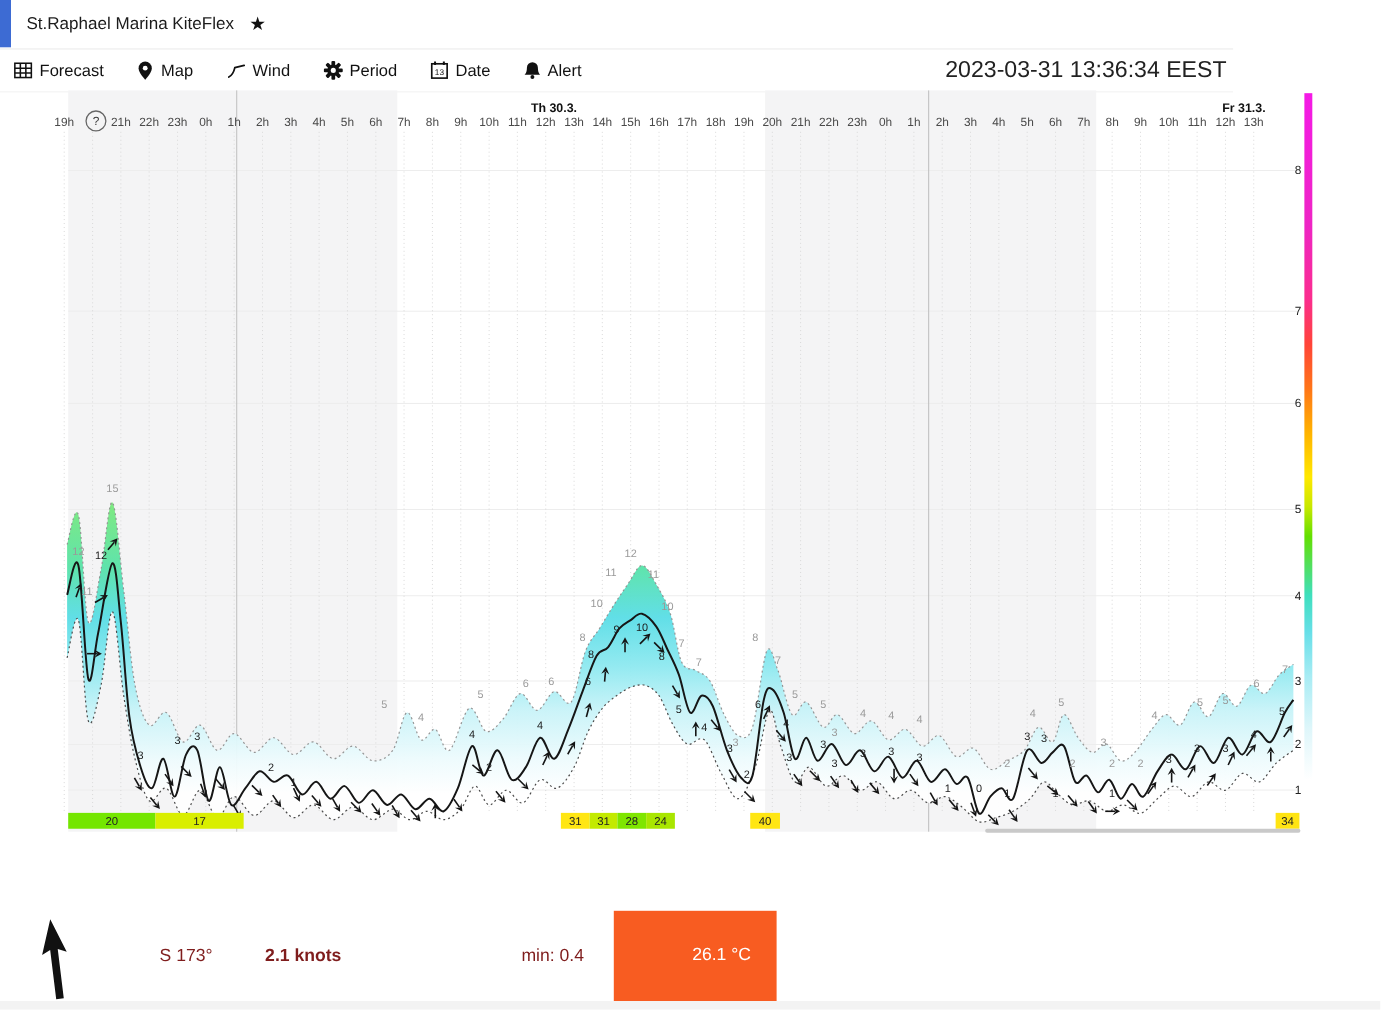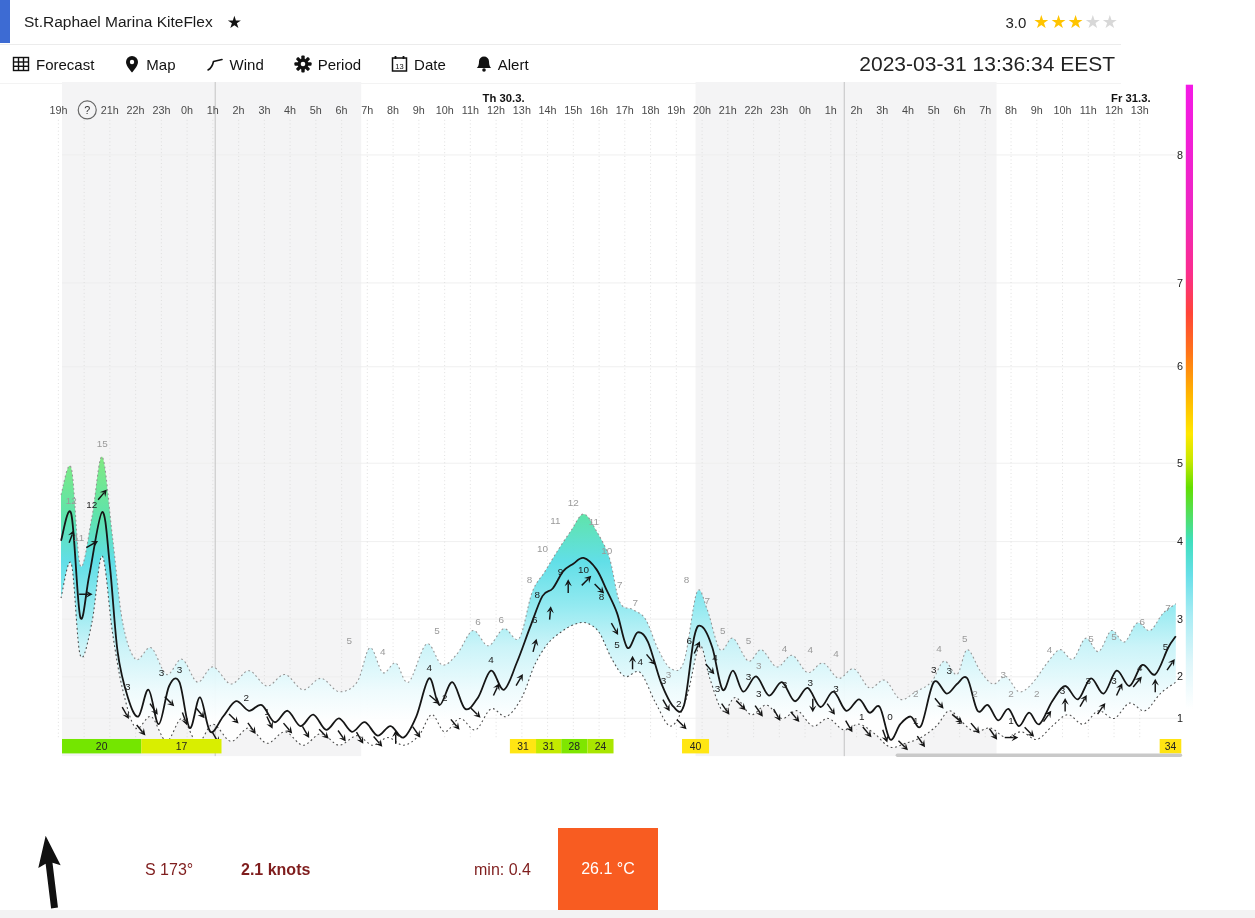--- a/index.html
+++ b/index.html
@@ -32,24 +32,20 @@
 </style>
 </head>
 <body>
 
 <div class="app">
 
   <div class="topbar">
     <div class="accent" style="background: rgb(61, 107, 211);"></div>
     <span class="spot-title">St.Raphael Marina KiteFlex</span>
     <span class="fav-star">★</span>
-    <div class="rating">
-      <span>3.0</span>
-      <span class="stars" id="rating-stars"><span class="star-on">★</span><span class="star-on">★</span><span class="star-on">★</span><span class="star-off">★</span><span class="star-off">★</span></span>
-    </div>
   </div>
 
   <div class="toolbar">
     <div id="toolbar-items" style="display:flex;">
         <div class="tb-item">
           <span>
             <svg width="18" height="18" viewBox="0 0 18 18">
               <g stroke="#111" stroke-width="1.4" fill="none">
                 <rect x="1.5" y="2.5" width="15" height="13"></rect>
                 <line x1="1.5" y1="7" x2="16.5" y2="7"></line>
@@ -643,17 +639,17 @@
       </svg>
   </div>
 
   <div class="footer">
     <svg class="dir-arrow" width="40" height="78" viewBox="0 0 40 90">
       <polygon points="20,4 7,40 16,36 16,88 24,88 24,36 33,40" fill="#111"></polygon>
     </svg>
     <div class="stat" style="left:145px;">S 173°</div>
     <div class="stat bold" style="left:241px;">2.1 knots</div>
     <div class="stat" style="left:474px;">min: 0.4</div>
-    <div class="temp-box" id="temp-box" style="background: rgb(248, 92, 33);">26.1 °C</div>
+    <div class="temp-box" id="temp-box" style="background: rgb(248, 92, 33); padding-left: 48px;">26.1 °C</div>
   </div>
 
   <div class="bottom-strip"></div>
 </div>
 
 </body></html>

